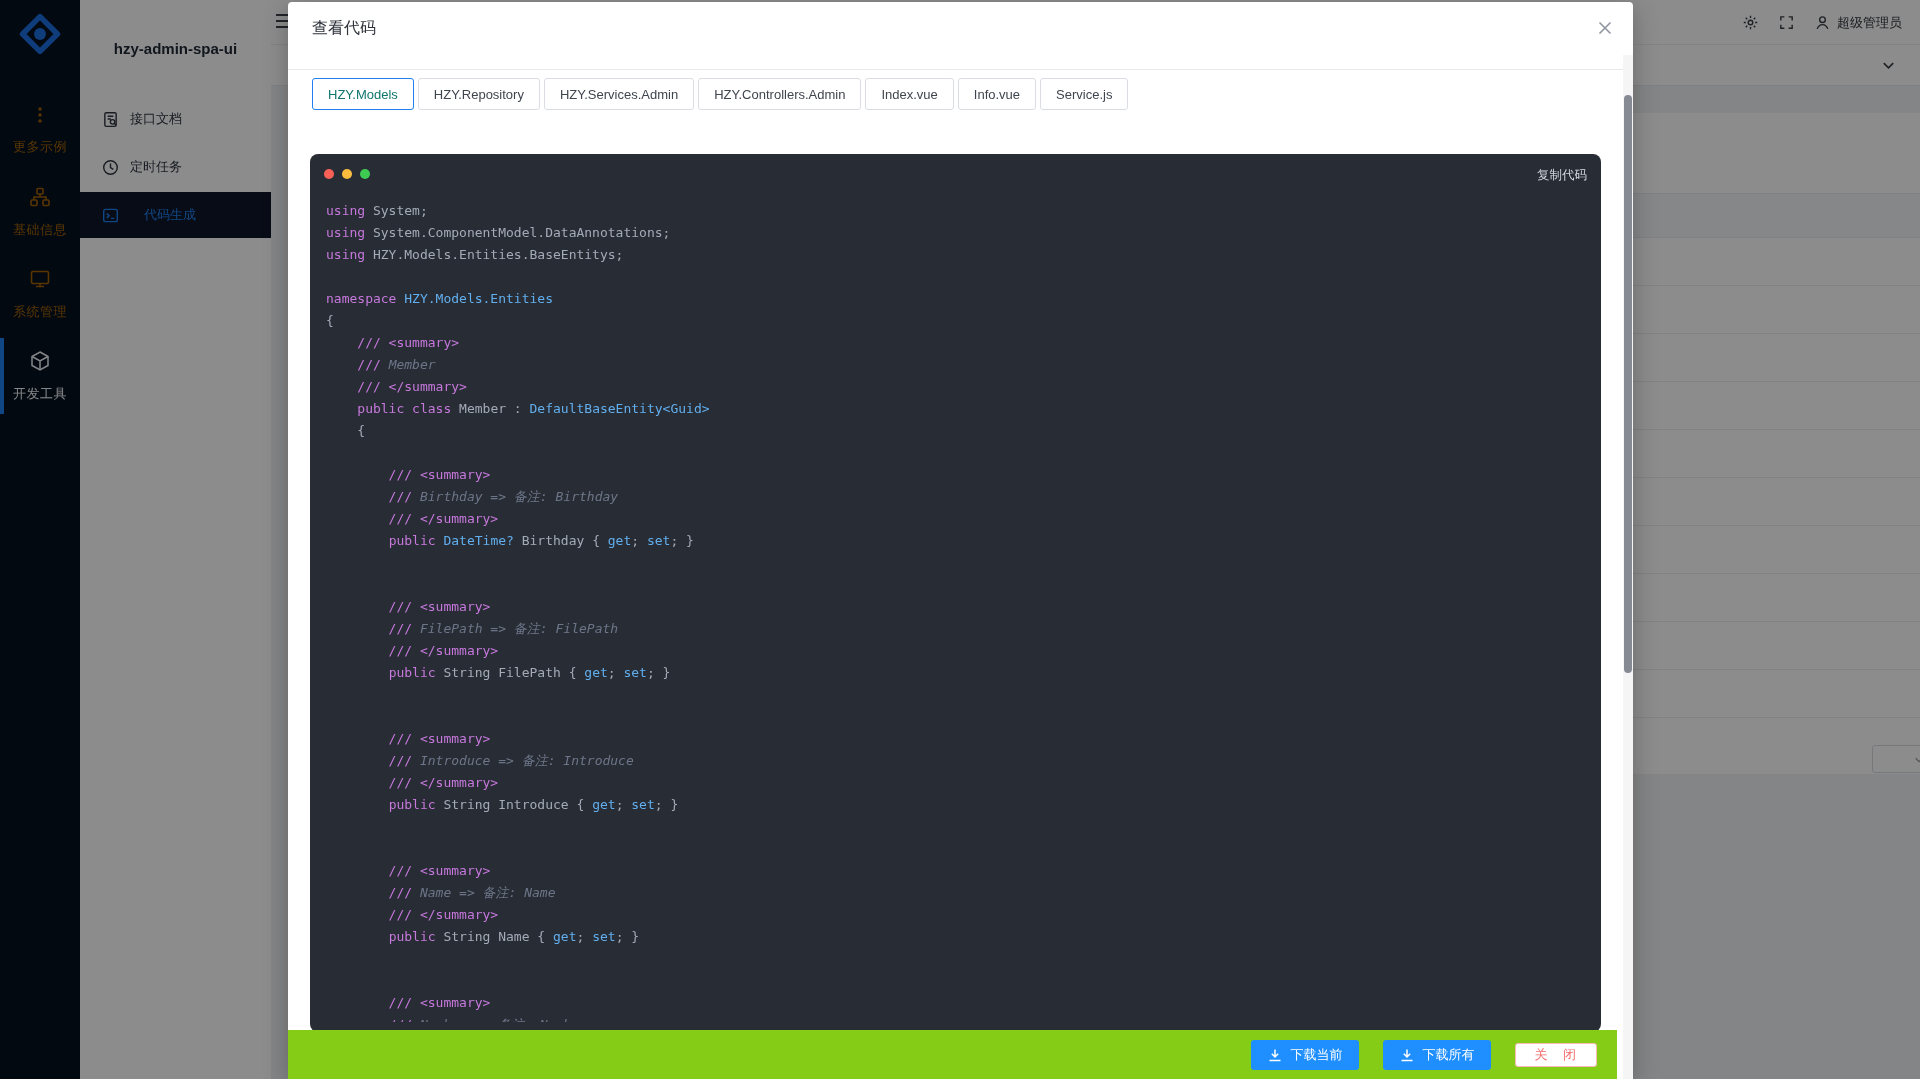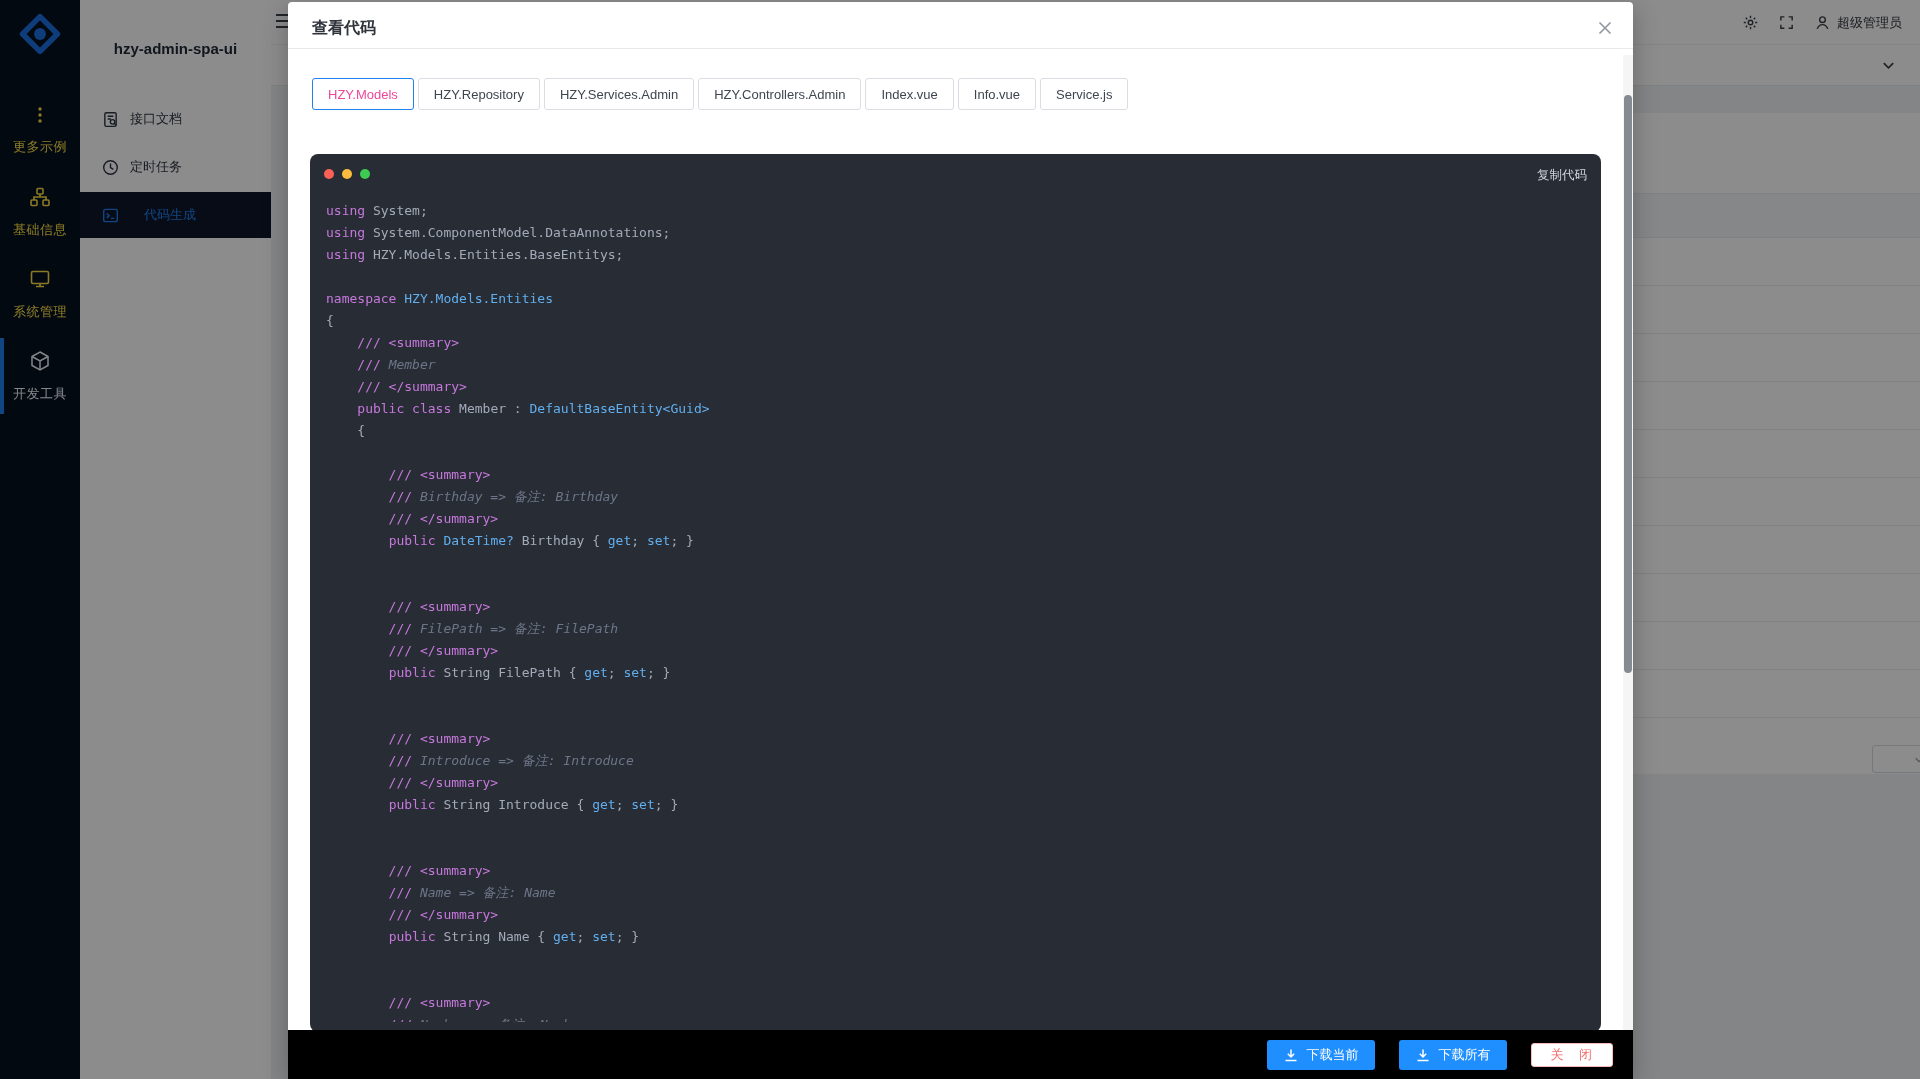--- a/index.html
+++ b/index.html
@@ -3,21 +3,21 @@
 <meta charset="utf-8">
 <style>
   * { margin:0; padding:0; box-sizing:border-box; }
   html,body { width:1920px; height:1079px; overflow:hidden; background:#fff;
               font-family:"Liberation Sans", sans-serif; }
   .stage { position:relative; width:1920px; height:1079px; overflow:hidden; }
 
   
   .rail { position:absolute; left:0; top:0; width:80px; height:1079px; background:#061120; z-index:1; }
   .rail-logo { position:absolute; left:18px; top:12px; width:44px; height:44px; }
-  .rail-item { position:absolute; left:0; width:80px; height:84px; color:#fde047; cursor:pointer;
+  .rail-item { position:absolute; left:0; width:80px; height:84px; color:#a16207; cursor:pointer;
                display:flex; flex-direction:column; align-items:center; justify-content:center; gap:9px; }
   .rail-item .ri-label { font-size:13px; letter-spacing:.5px; }
   .rail-item.active { color:#f2f5fa; }
   .rail-item.active::before { content:""; position:absolute; left:0; top:4px; bottom:4px; width:4px; background:#2080f0; }
 
   
   .menucol { position:absolute; left:80px; top:12px; width:191px; height:1079px; background:#fff; z-index:1; }
   .menu-title { height:72px; display:flex; align-items:center; justify-content:center;
                 font-size:15px; font-weight:bold; color:#222b38; }
   .menu-item { position:absolute; left:0; width:191px; height:46px; display:flex; align-items:center;
@@ -40,49 +40,49 @@
   .tbl-rows { position:absolute; left:24px; right:24px; top:125px; height:480px;
               background:repeating-linear-gradient(#fff 0 47px, #ebedf1 47px 48px); }
   .pager { position:absolute; left:0; right:0; top:631px; height:30px; font-size:13px; color:#565c66; }
   .pager-sel { position:absolute; left:1301px; top:1px; width:60px; height:28px; border:1px solid #d7dae0; border-radius:3px; background:#fff; }
   .pager-sel svg { position:absolute; right:7px; top:9px; }
 
   
   .overlay { position:absolute; left:0; top:0; width:1920px; height:1079px; background:rgba(0,0,0,.45); z-index:50; }
   .modal { position:absolute; left:288px; top:2px; width:1345px; height:1077px; background:#fff;
            border-radius:4px 4px 0 0; z-index:100; box-shadow:0 6px 24px rgba(0,0,0,.25); }
-  .modal-header { position:relative; height:47px; border-bottom:1px solid #e9e9eb;font-weight:bold; }
+  .modal-header { position:relative; height:68px; border-bottom:1px solid #e9e9eb; }
   .modal-title { position:absolute; left:24px; top:16px; font-size:16px; color:#2f333b; }
   .modal-close { position:absolute; right:18px; top:16px; width:20px; height:20px; cursor:pointer; }
 
   .tabs { position:absolute; left:24px; top:76px; display:flex; gap:4px; }
   .tab { height:32px; display:flex; align-items:center; padding:0 15px; border:1px solid #dadde2;
          border-radius:3px; font-size:13px; color:#3f454e; background:#fff; cursor:pointer; white-space:nowrap; }
-  .tab.active { border-color:#2080f0; color:#ec4899; }
+  .tab.active { border-color:#2080f0; color:#0f766e; }
 
   .codeblock { position:absolute; left:22px; top:152px; width:1291px; height:878px;
                background:#282c34; border-radius:8px; }
   .cb-header { position:relative; height:36px; }
   .dots { position:absolute; left:14px; top:15px; display:flex; gap:8px; }
   .dot { width:10px; height:10px; border-radius:50%; }
   .dot.r { background:#fb6057; } .dot.y { background:#fcbd3f; } .dot.g { background:#3ecb52; }
   .copy-label { position:absolute; right:14px; top:13px; font-size:12.5px; color:#d5d9e0; cursor:pointer; }
   .code { padding:10px 16px 0 16px; font-family:"DejaVu Sans Mono", monospace; font-size:13px;
           color:#9fa7b3; overflow:hidden; height:832px; }
   .code .ln { height:22px; line-height:22px; white-space:pre; }
   .code .k  { color:#c678dd; }
   .code .ty { color:#61afef; }
   .code .p  { color:#a3abb8; }
   .code .ct { color:#c678dd; }
   .code .c  { color:#6d7689; font-style:italic; }
 
   .modal-scroll-track { position:absolute; right:0; top:53px; width:10px; bottom:0; background:#f5f5f6; }
   .modal-scroll-thumb { position:absolute; right:1px; top:40px; width:8px; height:578px; background:#868a93; border-radius:4px; cursor:grab; }
 
-  .modal-footer { position:absolute; left:0; right:0; top:1028px; height:49px; background:#000000;
+  .modal-footer { position:absolute; left:0; right:16px; top:1028px; height:49px; background:#84cc16;
                   display:flex; align-items:center; justify-content:flex-end; gap:24px; padding-right:20px; }
   .btn-blue { height:30px; display:flex; align-items:center; gap:8px; padding:0 17px; background:#1f8fff;
               color:#fff; font-size:13px; border:none; border-radius:3px; cursor:pointer; }
   .btn-close { height:24px; padding:0 14px; background:#fff; color:#f56c6c; font-size:13px;
                border:1px solid #f8b9b9; border-radius:3px; cursor:pointer; letter-spacing:6px; padding-left:18px; }
 </style>
 </head>
 <body>
 
 <div class="stage">

